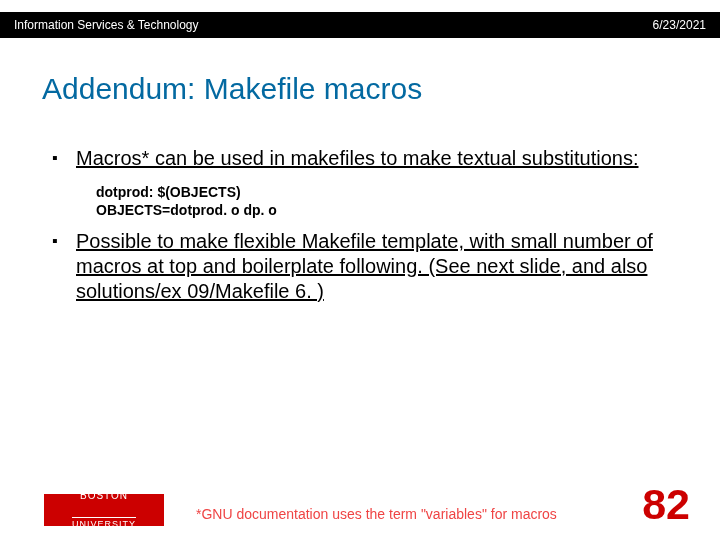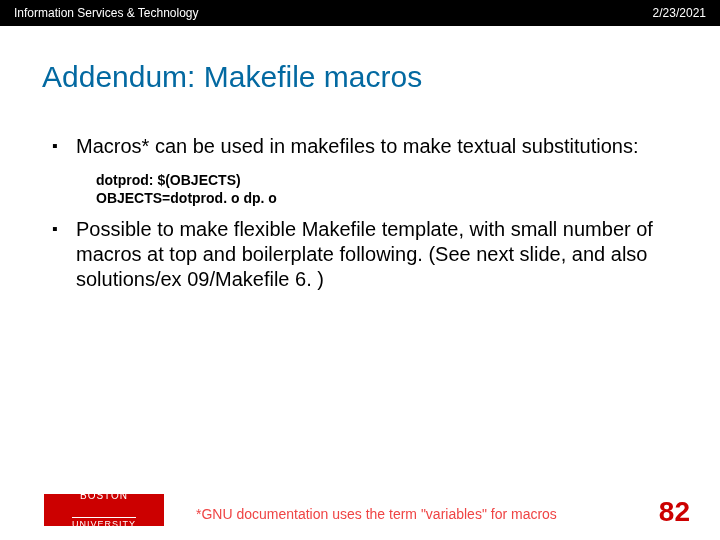--- a/index.html
+++ b/index.html
@@ -13,20 +13,21 @@
   }
   .header {
     background: #000;
     color: #fff;
     height: 26px;
     display: flex;
     justify-content: space-between;
     align-items: center;
     padding: 0 14px;
     font-size: 12px;
+    margin-top: 12px;
   }
   .title {
     font-size: 30px;
     color: #0369a1;
     padding: 34px 0 0 42px;
     font-weight: normal;
   }
   .content {
     padding: 40px 48px 0 48px;
   }
@@ -39,20 +40,21 @@
     flex-shrink: 0;
     font-size: 16px;
     line-height: 24px;
     padding-left: 4px;
     color: #000;
   }
   .bullet-text {
     font-size: 20px;
     line-height: 25px;
     color: #000;
+    text-decoration: underline;
   }
   .code-block {
     font-size: 14px;
     font-weight: bold;
     color: #000;
     padding: 4px 0 10px 48px;
     line-height: 18px;
   }
   .footer {
     position: absolute;
@@ -80,33 +82,33 @@
   .logo .top { font-size: 10px; }
   .logo .bot { border-top: 1px solid #fff; padding-top: 1px; margin-top: 16px; font-size: 9px;}
   .footnote {
     flex: 1;
     font-size: 14px;
     color: #ef4444;
     padding-left: 32px;
     padding-bottom: 4px;
   }
   .pagenum {
-    font-size: 28px;
+    font-size: 43px;
     font-weight: bold;
     color: #c00;
     line-height: 1;
     padding-right: 10px;
   }
 </style>
 </head>
 <body>
 
 <div class="header">
   <span>Information Services &amp; Technology</span>
-  <span>2/23/2021</span>
+  <span>6/23/2021</span>
 </div>
 
 <h1 class="title">Addendum: Makefile macros</h1>
 
 <div class="content">
 
   <div class="bullet-item">
     <div class="bullet">▪</div>
     <div class="bullet-text">Macros* can be used in makefiles to make textual substitutions:</div>
   </div>

